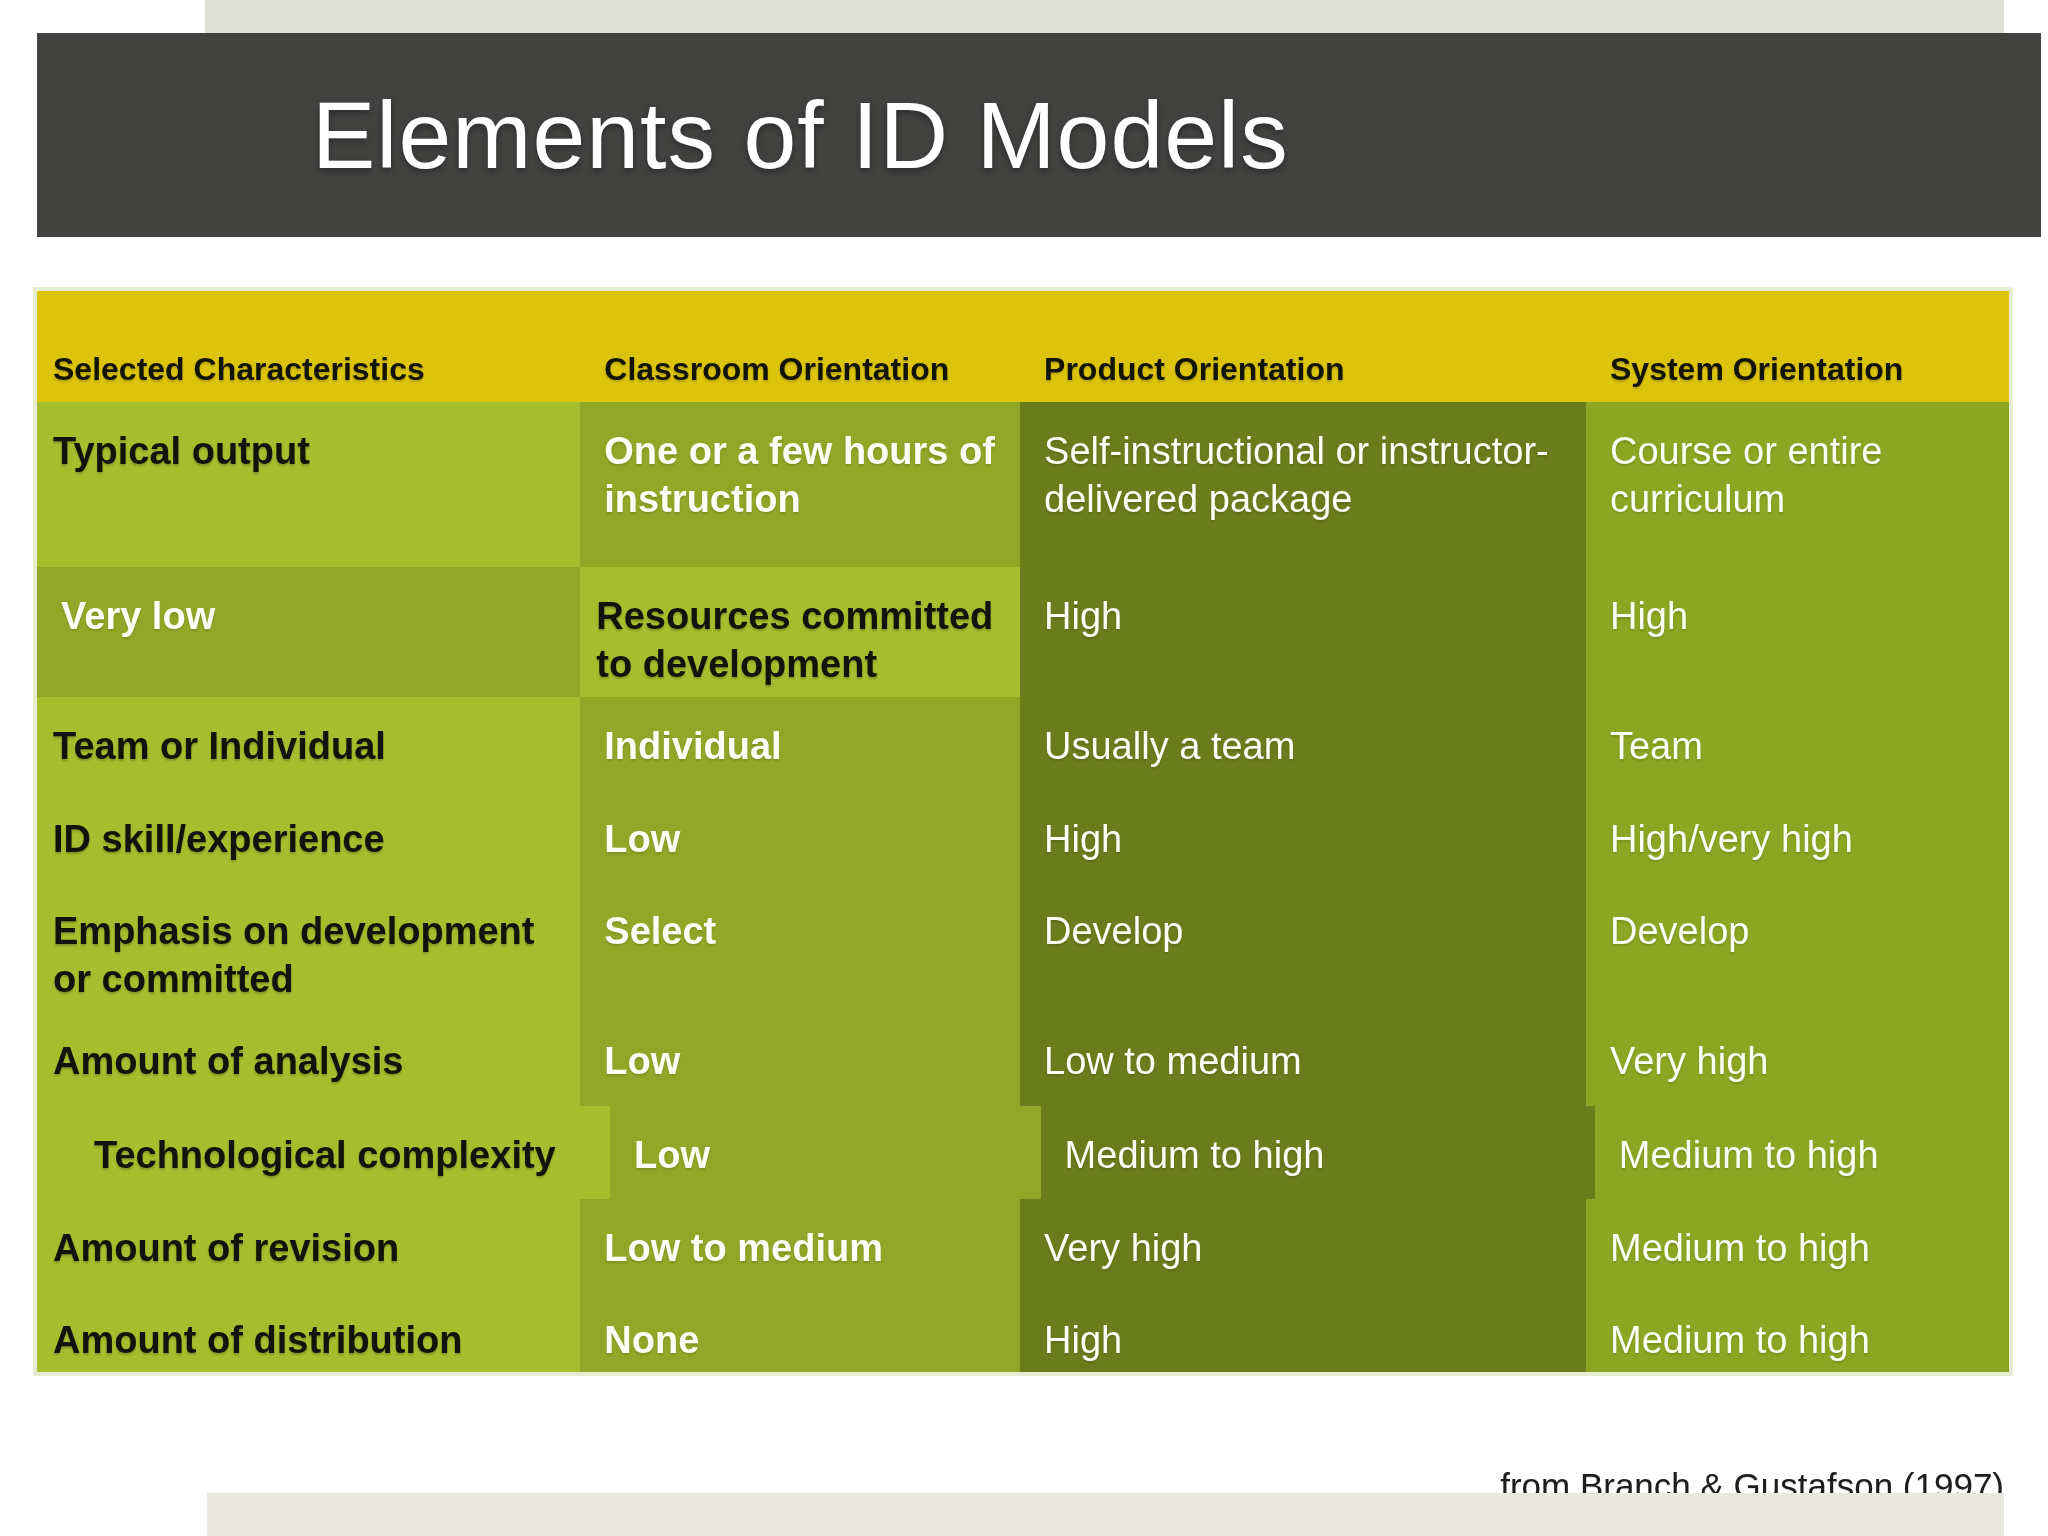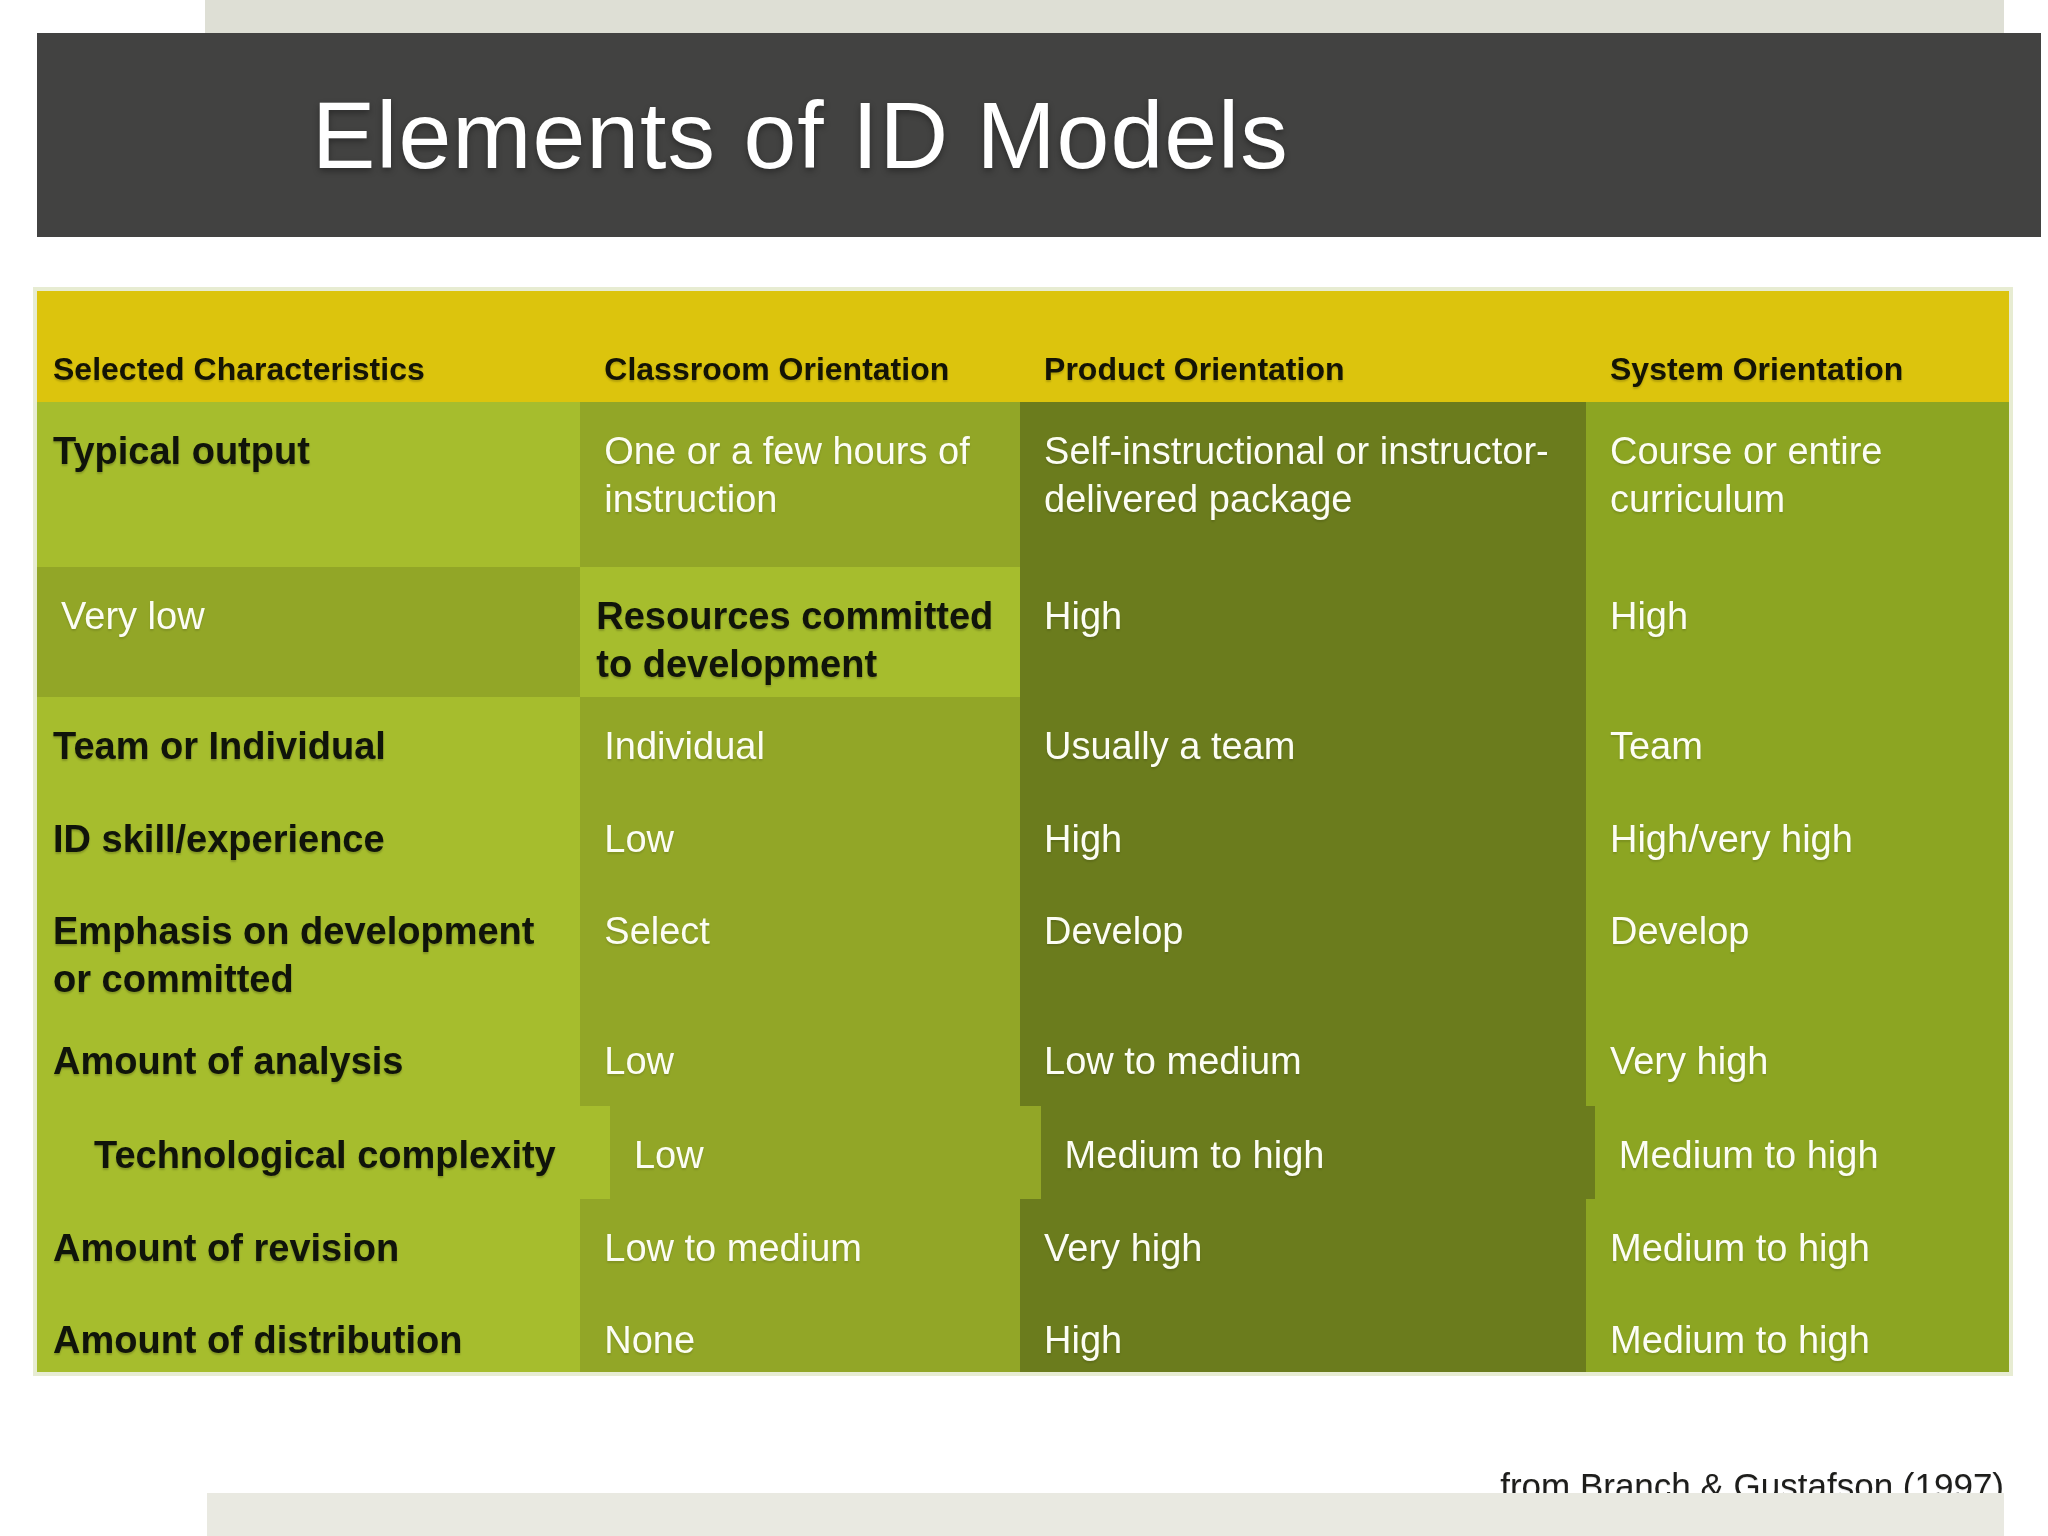--- a/index.html
+++ b/index.html
@@ -50,21 +50,21 @@
   .header-cell.first{padding-left:16px;}
   .body-row .cell{
     padding:26px 14px 8px 24px;
     box-sizing:border-box;
     font-size:38px;line-height:1.26;
   }
   .cell.c-label{
     background:#a6bd2d;color:#10140a;font-weight:700;padding-left:16px;
     text-shadow:0 2px 2px rgba(0,0,0,0.2);
   }
-  .cell.c-classroom{background:#92a627;color:#fcfdf4;font-weight:400;
+  .cell.c-classroom{background:#92a627;color:#fcfdf4;font-weight:700;
     text-shadow:0 2px 2px rgba(0,0,0,0.12);}
   .cell.c-product{background:#6b7c1d;color:#fcfdf4;font-weight:400;
     text-shadow:0 2px 2px rgba(0,0,0,0.12);}
   .cell.c-system{background:#8ca522;color:#fcfdf4;font-weight:400;
     text-shadow:0 2px 2px rgba(0,0,0,0.12);}
   
   .body-row:nth-child(1){min-height:165px;}
   .body-row:nth-child(2){min-height:118px;}
   .body-row:nth-child(3){min-height:93px;}
   .body-row:nth-child(4){min-height:92px;}

